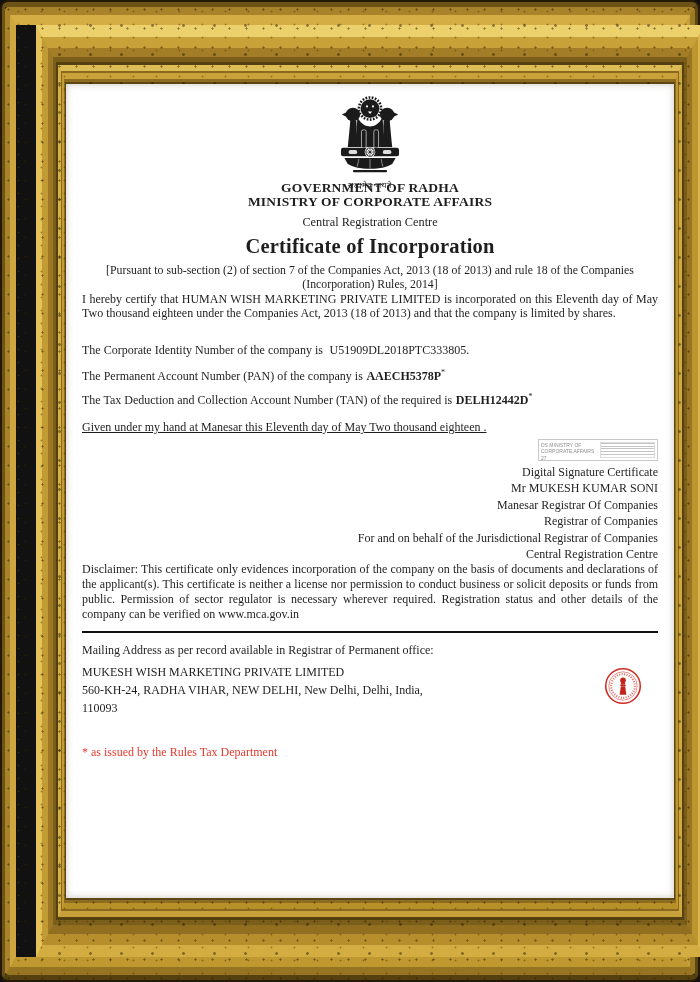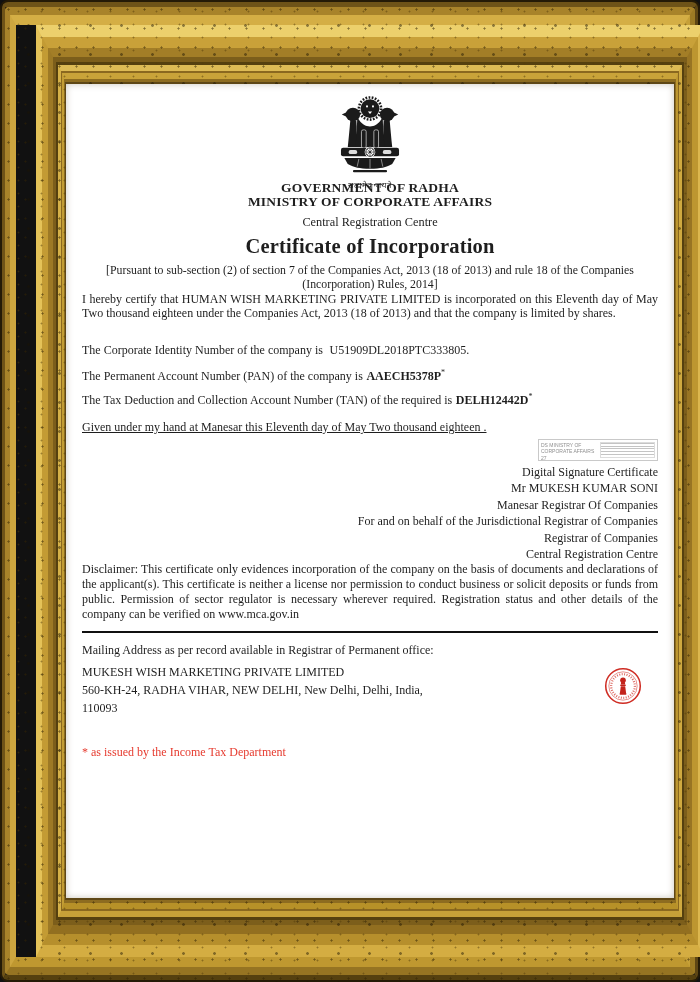--- a/index.html
+++ b/index.html
@@ -145,22 +145,22 @@
 
       <div class="dsc-stamp">
         <div class="dsc-left">DS MINISTRY OF CORPORATE AFFAIRS 27</div>
         <div class="dsc-right"></div>
       </div>
 
       <div class="abs sig">
         <div>Digital Signature Certificate</div>
         <div>Mr MUKESH KUMAR SONI</div>
         <div>Manesar Registrar Of Companies</div>
+        <div>Registrar of Companies</div>
         <div>For and on behalf of the Jurisdictional Registrar of Companies</div>
-        <div>Registrar of Companies</div>
         <div>Central Registration Centre</div>
       </div>
 
       <div class="abs disclaimer">Disclaimer: This certificate only evidences incorporation of the company on the basis of documents and declarations of the applicant(s). This certificate is neither a license nor permission to conduct business or solicit deposits or funds from public. Permission of sector regulator is necessary wherever required. Registration status and other details of the company can be verified on www.mca.gov.in</div>
       <div class="abs rule"></div>
 
       <div class="abs mailing-head">Mailing Address as per record available in Registrar of Permanent office:</div>
       <div class="abs mail-company">MUKESH WISH MARKETING PRIVATE LIMITED</div>
       <div class="abs mail-addr">560-KH-24, RADHA VIHAR, NEW DELHI, New Delhi, Delhi, India,</div>
       <div class="abs mail-pin">110093</div>
@@ -171,21 +171,21 @@
         <circle cx="22" cy="22" r="13" fill="none" stroke="#cf2d24" stroke-width="2.4" stroke-dasharray="1.1 1.6" opacity="0.7"></circle>
         <g fill="#c3231b">
           <circle cx="22" cy="15.8" r="3.1"></circle>
           <rect x="19.7" y="17.6" width="4.6" height="2.8" rx="1"></rect>
           <rect x="18.8" y="20.4" width="6.4" height="1.6" rx="0.8"></rect>
           <path d="M19.6 22.3 h4.8 l1 7.5 h-6.8 z"></path>
           <rect x="18.2" y="29.8" width="7.6" height="1.8" rx="0.9"></rect>
         </g>
       </svg>
 
-      <div class="abs footnote">* as issued by the Income Tax Department</div>
+      <div class="abs footnote">* as issued by the Rules Tax Department</div>
 
     </div>
 
    </div>
                             </div>
                           </div>
                         </div>
                       </div>
                     </div>
                   </div>

